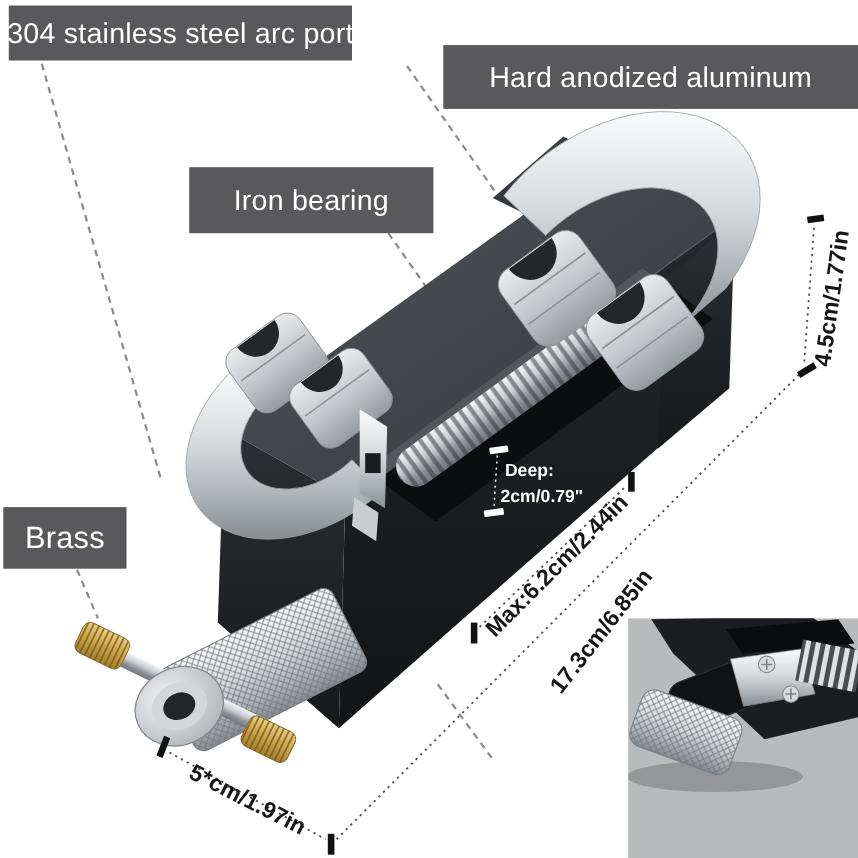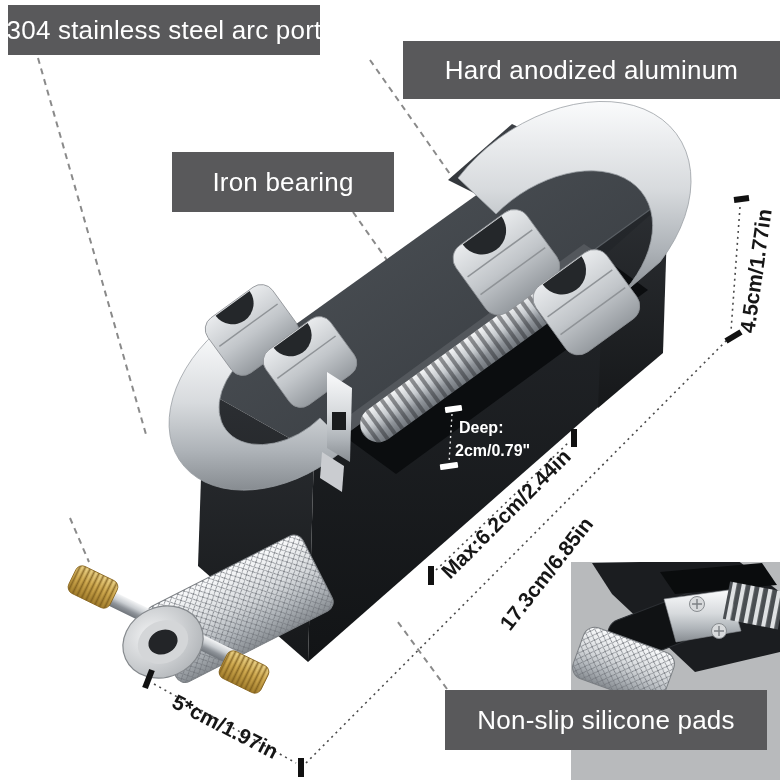--- a/index.html
+++ b/index.html
@@ -223,17 +223,17 @@
 
 <div class="lbl lbl-arc">
       <span>304 stainless steel arc port</span>
     </div>
 <div class="lbl lbl-alu">
       <span>Hard anodized aluminum</span>
     </div>
 <div class="lbl lbl-iron">
       <span>Iron bearing</span>
     </div>
-<div class="lbl lbl-pads">
-      <span>Non-slip silicone pads</span>
+<div class="lbl lbl-brass">
+      <span>Brass</span>
     </div>
 
 </div>
 
 </body></html>

